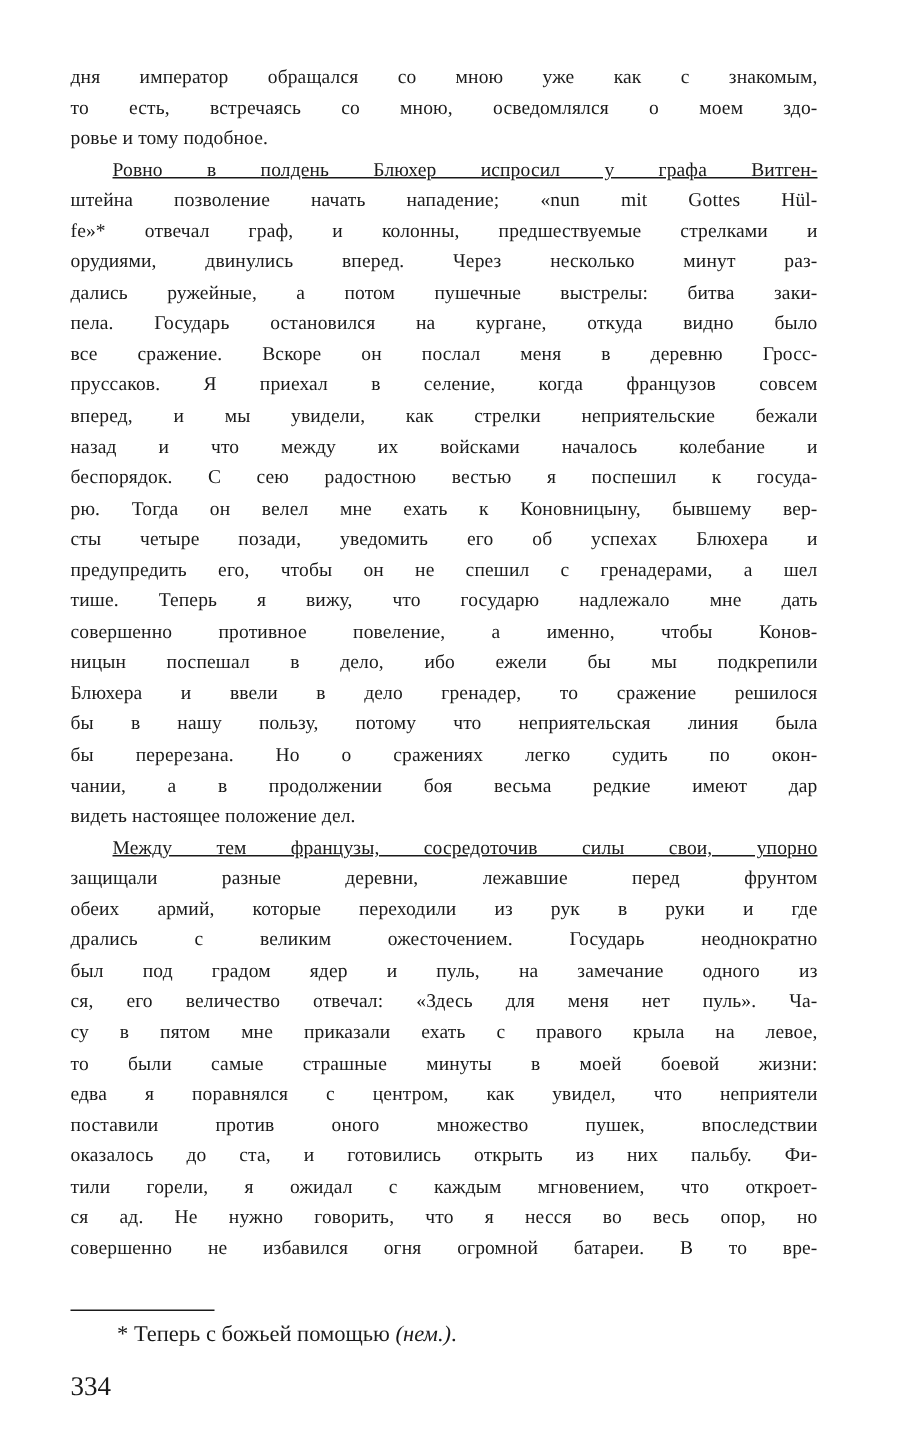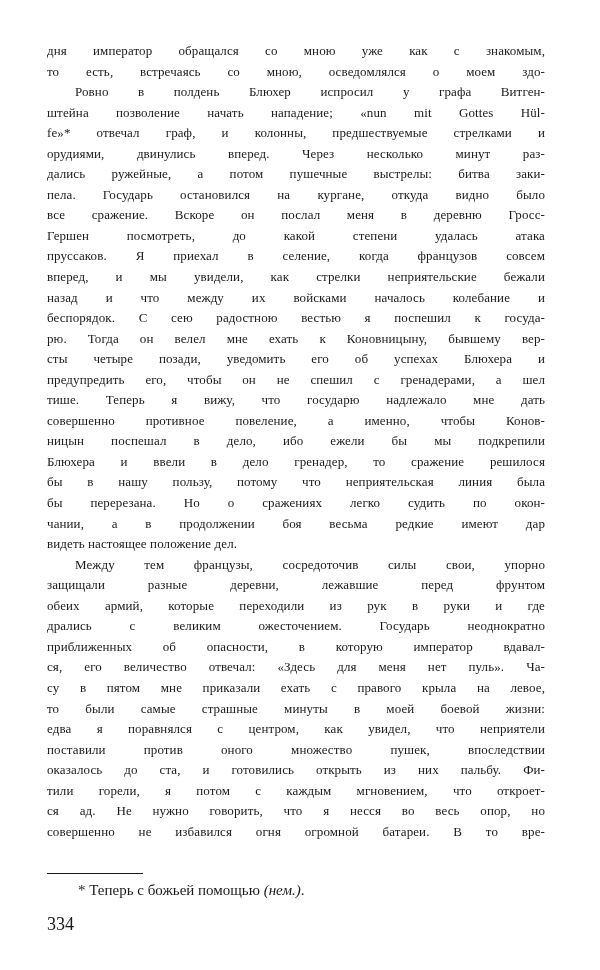--- a/index.html
+++ b/index.html
@@ -29,20 +29,21 @@
       white-space: nowrap;
       text-align: justify;
       text-align-last: justify;
       letter-spacing: 0.1px;
     }
     .line.last {
       text-align-last: left;
     }
     .line.indent {
       padding-left: 28px;
+      text-decoration: underline;
     }
     .footnote-rule {
       position: absolute;
       left: 47px;
       top: 873px;
       width: 96px;
       height: 1px;
       background: #1a1a1a;
     }
     .footnote {
@@ -65,31 +66,31 @@
     }
   </style>
 </head>
 <body>
 
 <div class="page">
 
   <div>
     <span class="line">дня император обращался со мною уже как с знакомым,</span>
     <span class="line">то есть, встречаясь со мною, осведомлялся о моем здо-</span>
+    <span class="line last">ровье и тому подобное.</span>
   </div>
 
   <div>
     <span class="line indent">Ровно в полдень Блюхер испросил у графа Витген-</span>
     <span class="line">штейна позволение начать нападение; «nun mit Gottes Hül-</span>
     <span class="line">fe»* отвечал граф, и колонны, предшествуемые стрелками и</span>
     <span class="line">орудиями, двинулись вперед. Через несколько минут раз-</span>
     <span class="line">дались ружейные, а потом пушечные выстрелы: битва заки-</span>
     <span class="line">пела. Государь остановился на кургане, откуда видно было</span>
     <span class="line">все сражение. Вскоре он послал меня в деревню Гросс-</span>
-    <span class="line">Гершен посмотреть, до какой степени удалась атака</span>
     <span class="line">пруссаков. Я приехал в селение, когда французов совсем</span>
     <span class="line">вперед, и мы увидели, как стрелки неприятельские бежали</span>
     <span class="line">назад и что между их войсками началось колебание и</span>
     <span class="line">беспорядок. С сею радостною вестью я поспешил к госуда-</span>
     <span class="line">рю. Тогда он велел мне ехать к Коновницыну, бывшему вер-</span>
     <span class="line">сты четыре позади, уведомить его об успехах Блюхера и</span>
     <span class="line">предупредить его, чтобы он не спешил с гренадерами, а шел</span>
     <span class="line">тише. Теперь я вижу, что государю надлежало мне дать</span>
     <span class="line">совершенно противное повеление, а именно, чтобы Конов-</span>
     <span class="line">ницын поспешал в дело, ибо ежели бы мы подкрепили</span>
@@ -98,28 +99,28 @@
     <span class="line">бы перерезана. Но о сражениях легко судить по окон-</span>
     <span class="line">чании, а в продолжении боя весьма редкие имеют дар</span>
     <span class="line last">видеть настоящее положение дел.</span>
   </div>
 
   <div>
     <span class="line indent">Между тем французы, сосредоточив силы свои, упорно</span>
     <span class="line">защищали разные деревни, лежавшие перед фрунтом</span>
     <span class="line">обеих армий, которые переходили из рук  в руки и где</span>
     <span class="line">дрались с великим ожесточением. Государь неоднократно</span>
-    <span class="line">приближенных об опасности, в которую император вдавал-</span>
+    <span class="line">был под градом ядер и пуль, на замечание одного из</span>
     <span class="line">ся, его величество отвечал: «Здесь для меня нет пуль». Ча-</span>
     <span class="line">су в пятом мне приказали ехать с правого крыла на левое,</span>
     <span class="line">то были самые страшные минуты в моей боевой жизни:</span>
     <span class="line">едва я поравнялся с центром, как увидел, что неприятели</span>
     <span class="line">поставили против оного множество пушек, впоследствии</span>
     <span class="line">оказалось до ста, и готовились открыть из них  пальбу. Фи-</span>
-    <span class="line">тили горели, я потом с каждым мгновением, что откроет-</span>
+    <span class="line">тили горели, я ожидал с каждым мгновением, что откроет-</span>
     <span class="line">ся ад. Не нужно говорить, что я несся во весь опор, но</span>
     <span class="line">совершенно не избавился огня огромной батареи. В то вре-</span>
   </div>
 </div>
 
 <div class="footnote-rule"></div>
 
 <div class="footnote">
   <span>*</span>
   <span>Теперь с божьей помощью</span>

